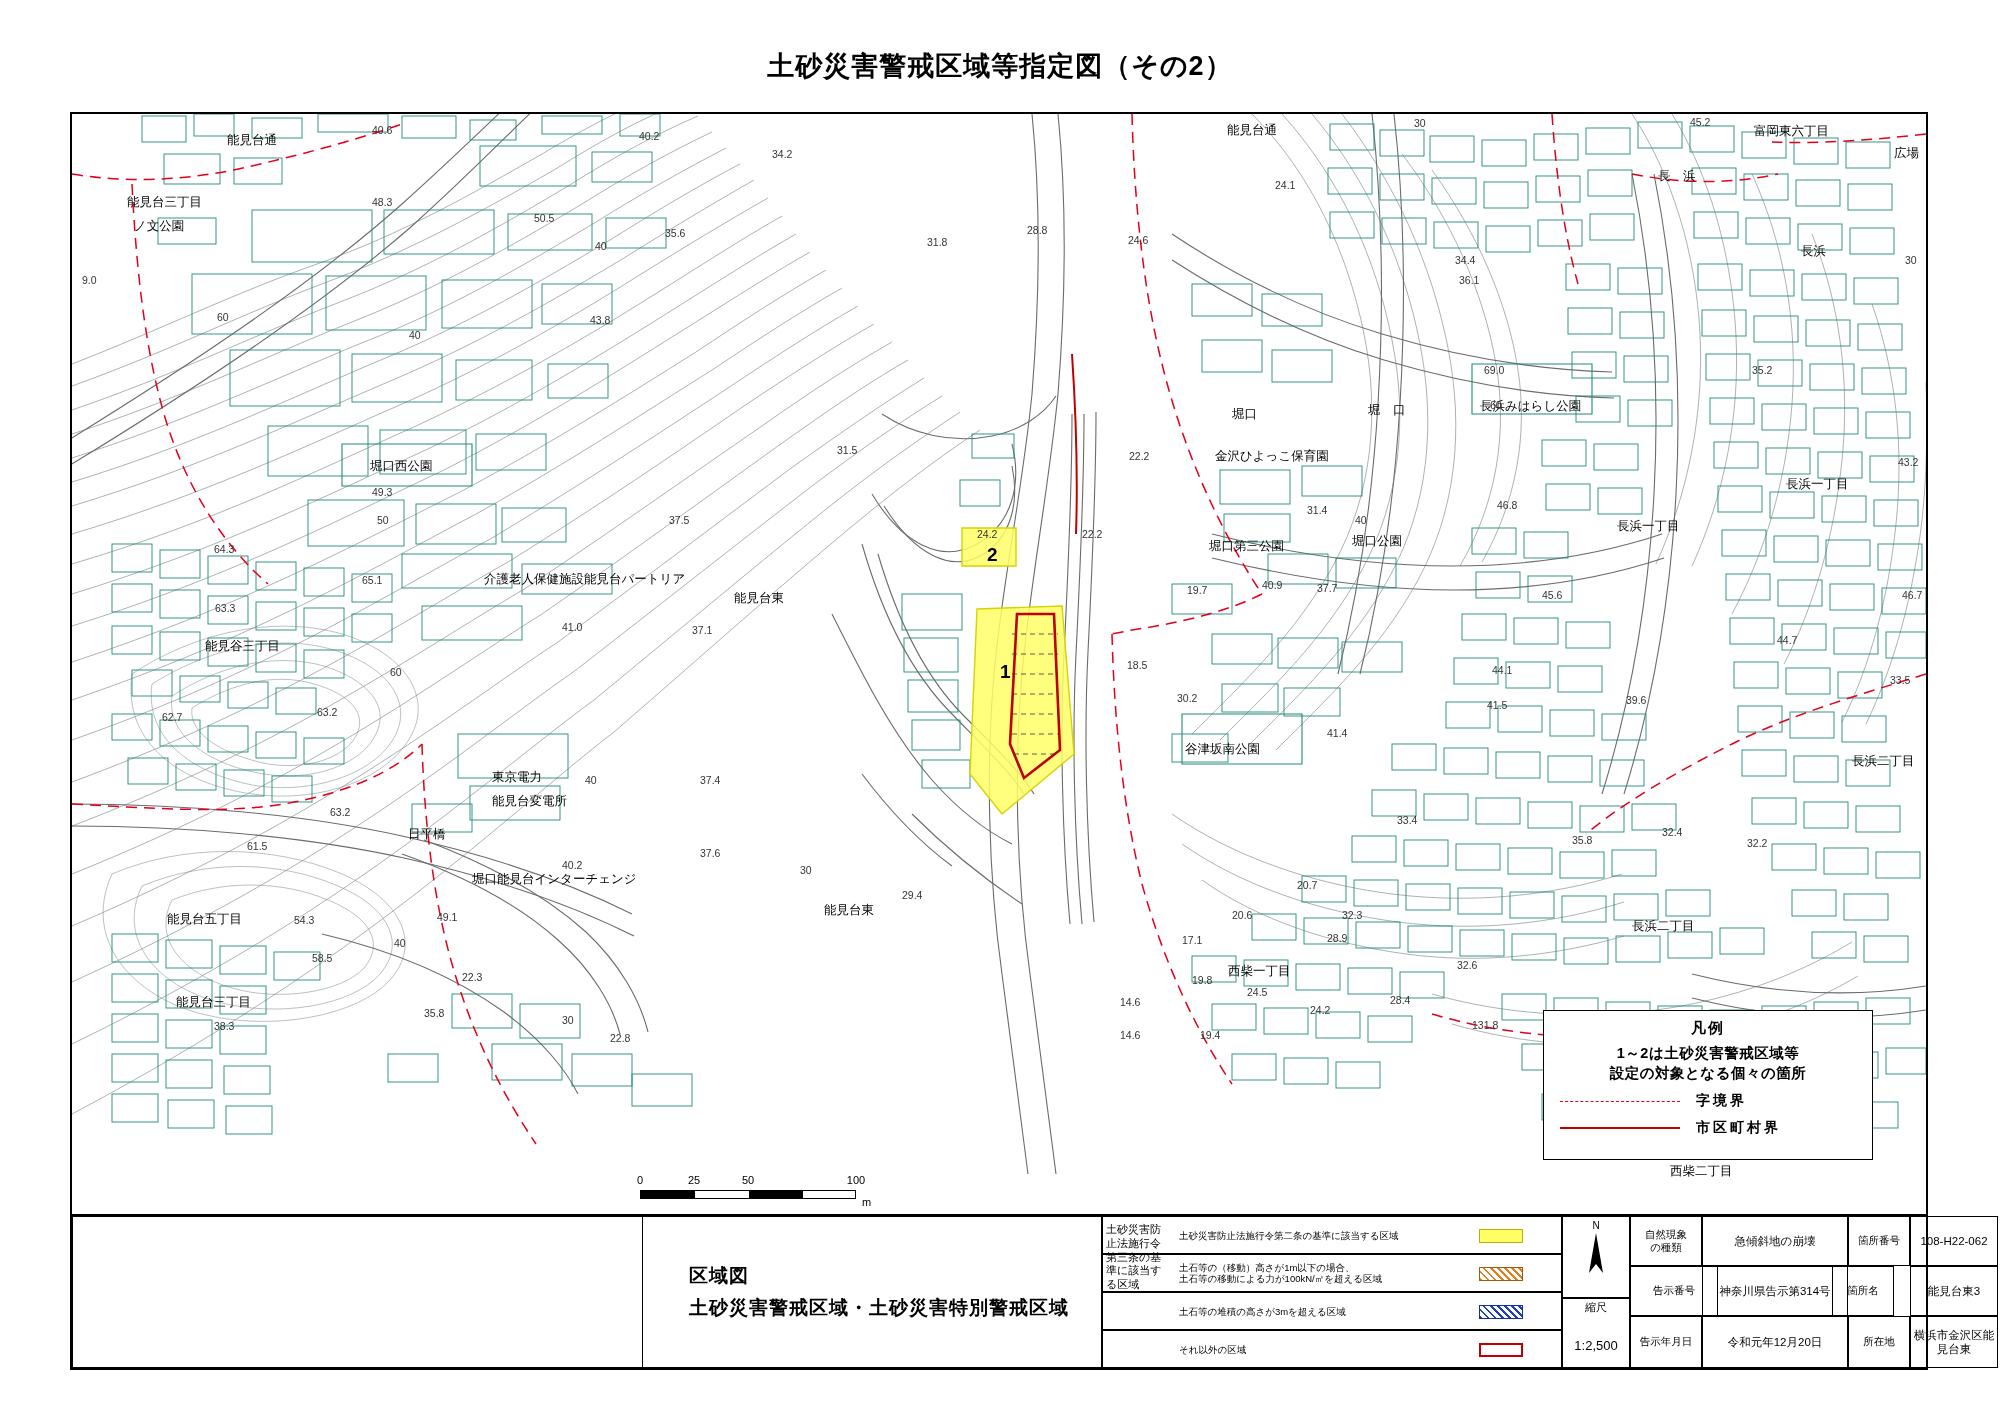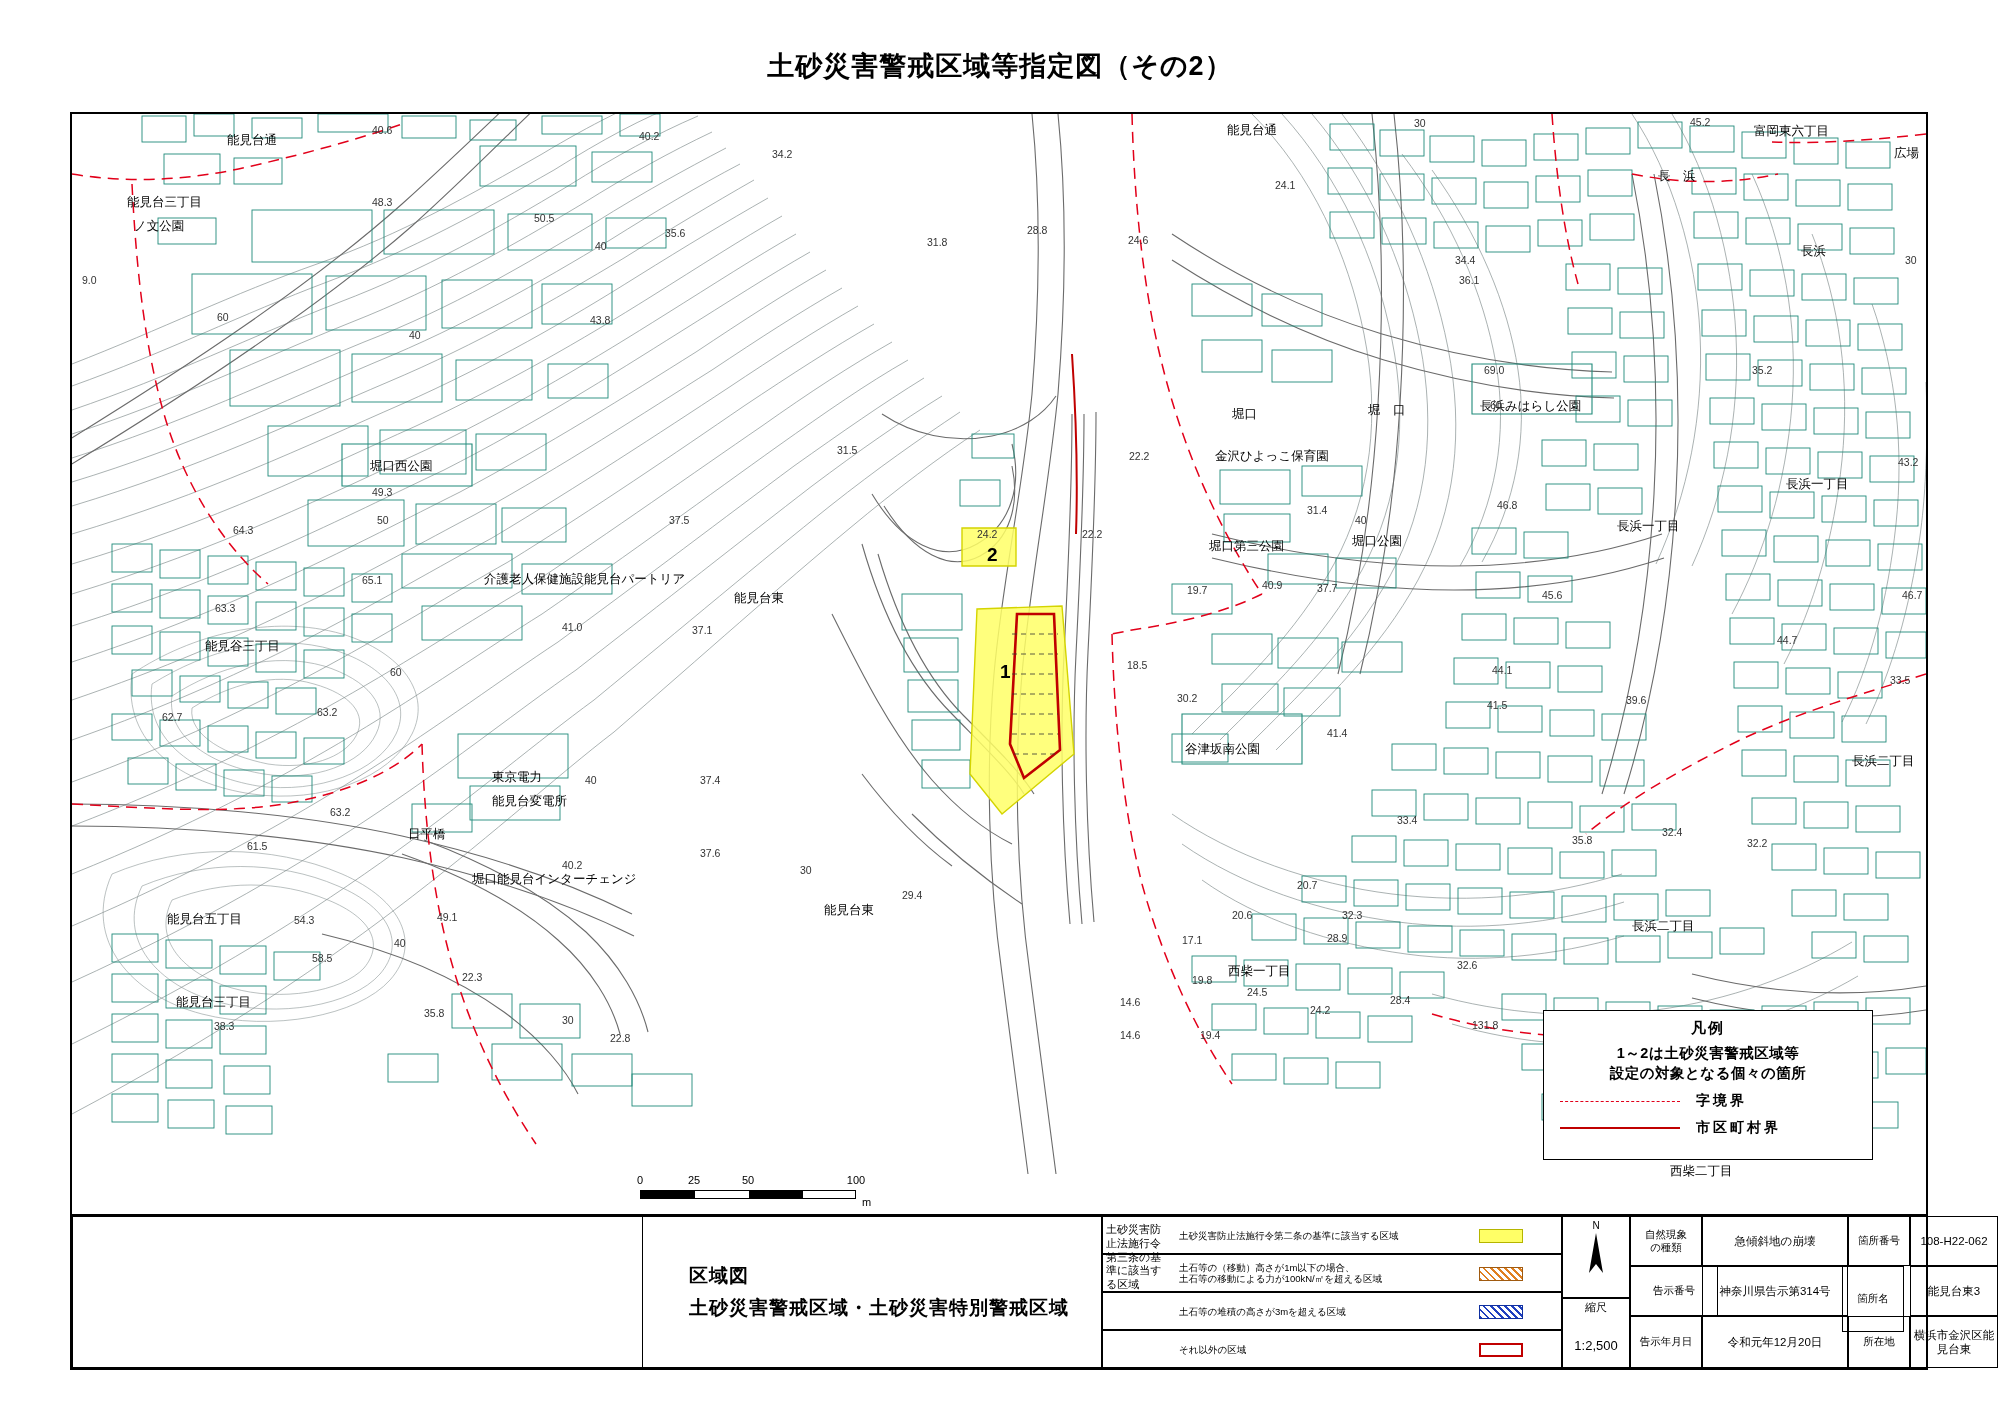--- a/index.html
+++ b/index.html
@@ -605,21 +605,21 @@
       <div class="elev" style="left: 337px; top: 215px;">40</div>
       <div class="elev" style="left: 1342px; top: 3px;">30</div>
       <div class="elev" style="left: 1618px; top: 2px;">45.2</div>
       <div class="elev" style="left: 1203px; top: 65px;">24.1</div>
       <div class="elev" style="left: 1383px; top: 140px;">34.4</div>
       <div class="elev" style="left: 1387px; top: 160px;">36.1</div>
       <div class="elev" style="left: 1833px; top: 140px;">30</div>
       <div class="elev" style="left: 300px; top: 372px;">49.3</div>
       <div class="elev" style="left: 305px; top: 400px;">50</div>
       <div class="elev" style="left: 597px; top: 400px;">37.5</div>
-      <div class="elev" style="left: 142px; top: 410px; margin-left: 19px;">64.3</div>
+      <div class="elev" style="left: 142px; top: 429px;">64.3</div>
       <div class="elev" style="left: 290px; top: 460px;">65.1</div>
       <div class="elev" style="left: 143px; top: 488px;">63.3</div>
       <div class="elev" style="left: 490px; top: 507px;">41.0</div>
       <div class="elev" style="left: 620px; top: 510px;">37.1</div>
       <div class="elev" style="left: 318px; top: 552px;">60</div>
       <div class="elev" style="left: 245px; top: 592px;">63.2</div>
       <div class="elev" style="left: 90px; top: 597px;">62.7</div>
       <div class="elev" style="left: 765px; top: 330px;">31.5</div>
       <div class="elev" style="left: 905px; top: 414px;">24.2</div>
       <div class="elev" style="left: 1057px; top: 336px;">22.2</div>
@@ -761,21 +761,21 @@
 
     <div class="info">
       <div class="info-c l" style="left:0;top:0;width:72px;height:50px;white-space:pre-line;">自然現象
 の種類</div>
       <div class="info-c" style="left:72px;top:0;width:146px;height:50px;">急傾斜地の崩壊</div>
       <div class="info-c l" style="left:218px;top:0;width:62px;height:50px;">箇所番号</div>
       <div class="info-c" style="left:280px;top:0;width:88px;height:50px;">108-H22-062</div>
 
       <div class="info-c l" style="left:0;top:50px;width:88px;height:50px;">告示番号</div>
       <div class="info-c" style="left:72px;top:50px;width:146px;height:50px;">神奈川県告示第314号</div>
-      <div class="info-c l" style="left:212px;top:50px;width:62px;height:66px;">箇所名</div>
+      <div class="info-c l" style="left:202px;top:50px;width:62px;height:50px;">箇所名</div>
       <div class="info-c" style="left:280px;top:50px;width:88px;height:50px;">能見台東3</div>
 
       <div class="info-c l" style="left:0;top:100px;width:72px;height:52px;">告示年月日</div>
       <div class="info-c" style="left:72px;top:100px;width:146px;height:52px;">令和元年12月20日</div>
       <div class="info-c l" style="left:218px;top:100px;width:62px;height:52px;">所在地</div>
       <div class="info-c" style="left:280px;top:100px;width:88px;height:52px;">横浜市金沢区能見台東</div>
     </div>
   </div>
 </div>
 

